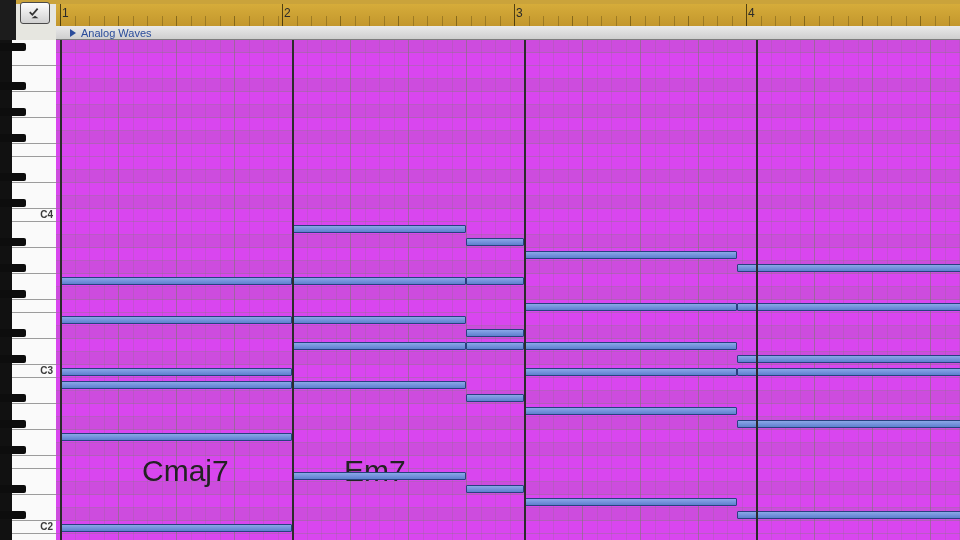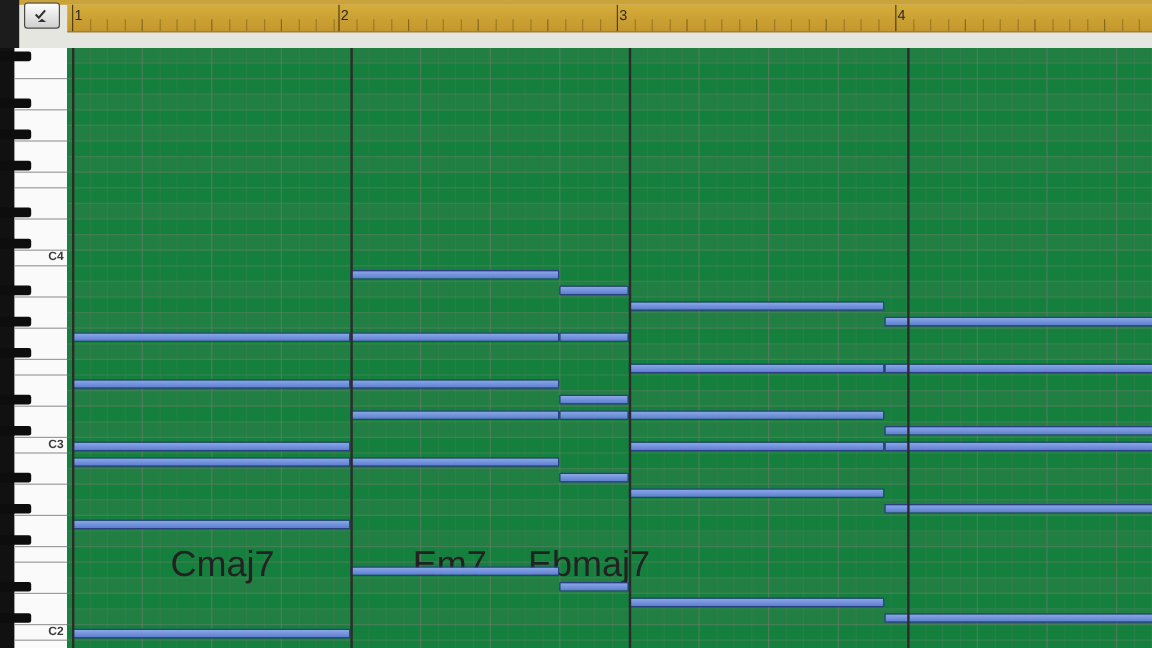--- a/index.html
+++ b/index.html
@@ -122,21 +122,21 @@
     font-size: 10px;
     color: #3a3a3a;
     font-weight: bold;
     z-index: 3;
   }
 
   
   .grid {
     position: absolute;
     left: 56px; right: 0; top: 0; bottom: 0;
-    background: #15803d;
+    background: #d946ef;
   }
   .grid .hrow {
     position: absolute; left: 0; right: 0;
     border-bottom: 1px solid rgba(130,130,120,.35);
     box-sizing: border-box;
   }
   .grid .hrow.dark { background: rgba(120,120,110,.13); }
   .grid .vline {
     position: absolute; top: 0; bottom: 0; width: 1px;
     background: rgba(120,120,110,.55);
@@ -246,20 +246,24 @@
       <div class="tick" style="left: 791.5px;"></div>
       <div class="tick" style="left: 806px; opacity: 0.85;"></div>
       <div class="tick" style="left: 820.5px;"></div>
       <div class="tick" style="left: 835px;"></div>
       <div class="tick" style="left: 849.5px;"></div>
       <div class="tick" style="left: 864px; opacity: 0.85;"></div>
       <div class="tick" style="left: 878.5px;"></div>
       <div class="tick" style="left: 893px;"></div>
     </div>
 
+  <div class="track-header">
+    <span class="disclosure"></span>
+    <span>Analog Waves</span>
+  </div>
 
   <div class="body">
     <div class="piano">
       <div class="white-area" id="whiteArea">
           <div class="wkey" style="top: 13px; height: 13px;"></div>
           <div class="wkey" style="top: 26px; height: 26px;"></div>
           <div class="wkey" style="top: 52px; height: 26px;"></div>
           <div class="wkey" style="top: 78px; height: 26px;"></div>
           <div class="wkey" style="top: 104px; height: 13px;"></div>
           <div class="wkey" style="top: 117px; height: 26px;"></div>
@@ -428,16 +432,15 @@
         <div class="note" style="top: 366.5px; left: 468px; width: 213.44px;"></div>
         <div class="note" style="top: 457.5px; left: 468px; width: 213.44px;"></div>
         <div class="note" style="top: 223.5px; left: 681.44px; width: 250.56px;"></div>
         <div class="note" style="top: 262.5px; left: 681.44px; width: 250.56px;"></div>
         <div class="note" style="top: 314.5px; left: 681.44px; width: 250.56px;"></div>
         <div class="note" style="top: 327.5px; left: 681.44px; width: 250.56px;"></div>
         <div class="note" style="top: 379.5px; left: 681.44px; width: 250.56px;"></div>
         <div class="note" style="top: 470.5px; left: 681.44px; width: 250.56px;"></div>
         <div class="chord-label" style="left: 86px;">Cmaj7</div>
         <div class="chord-label" style="left: 288px;">Em7</div>
-        <div class="chord-label" style="left: 384px;">Ebmaj7</div>
       </div>
   </div>
 </div>
 
 </body></html>

